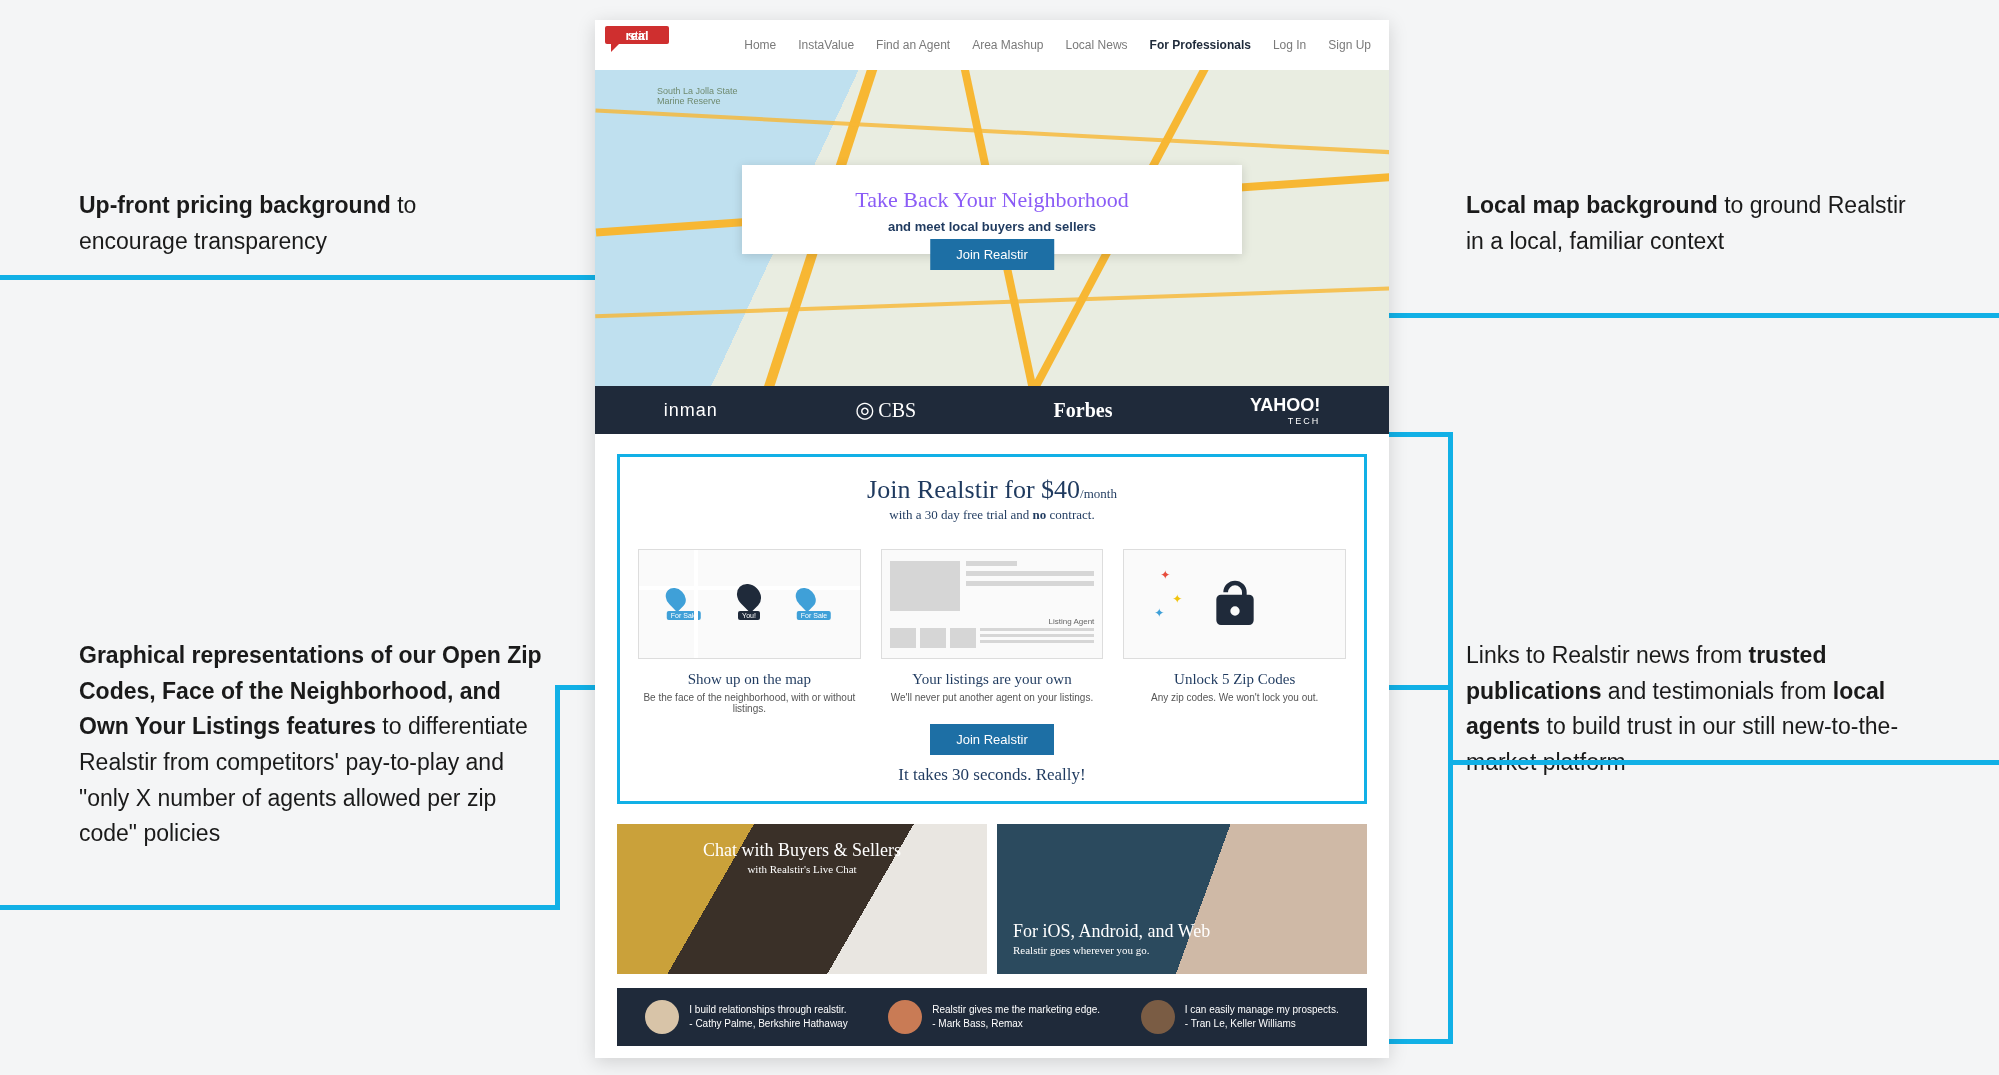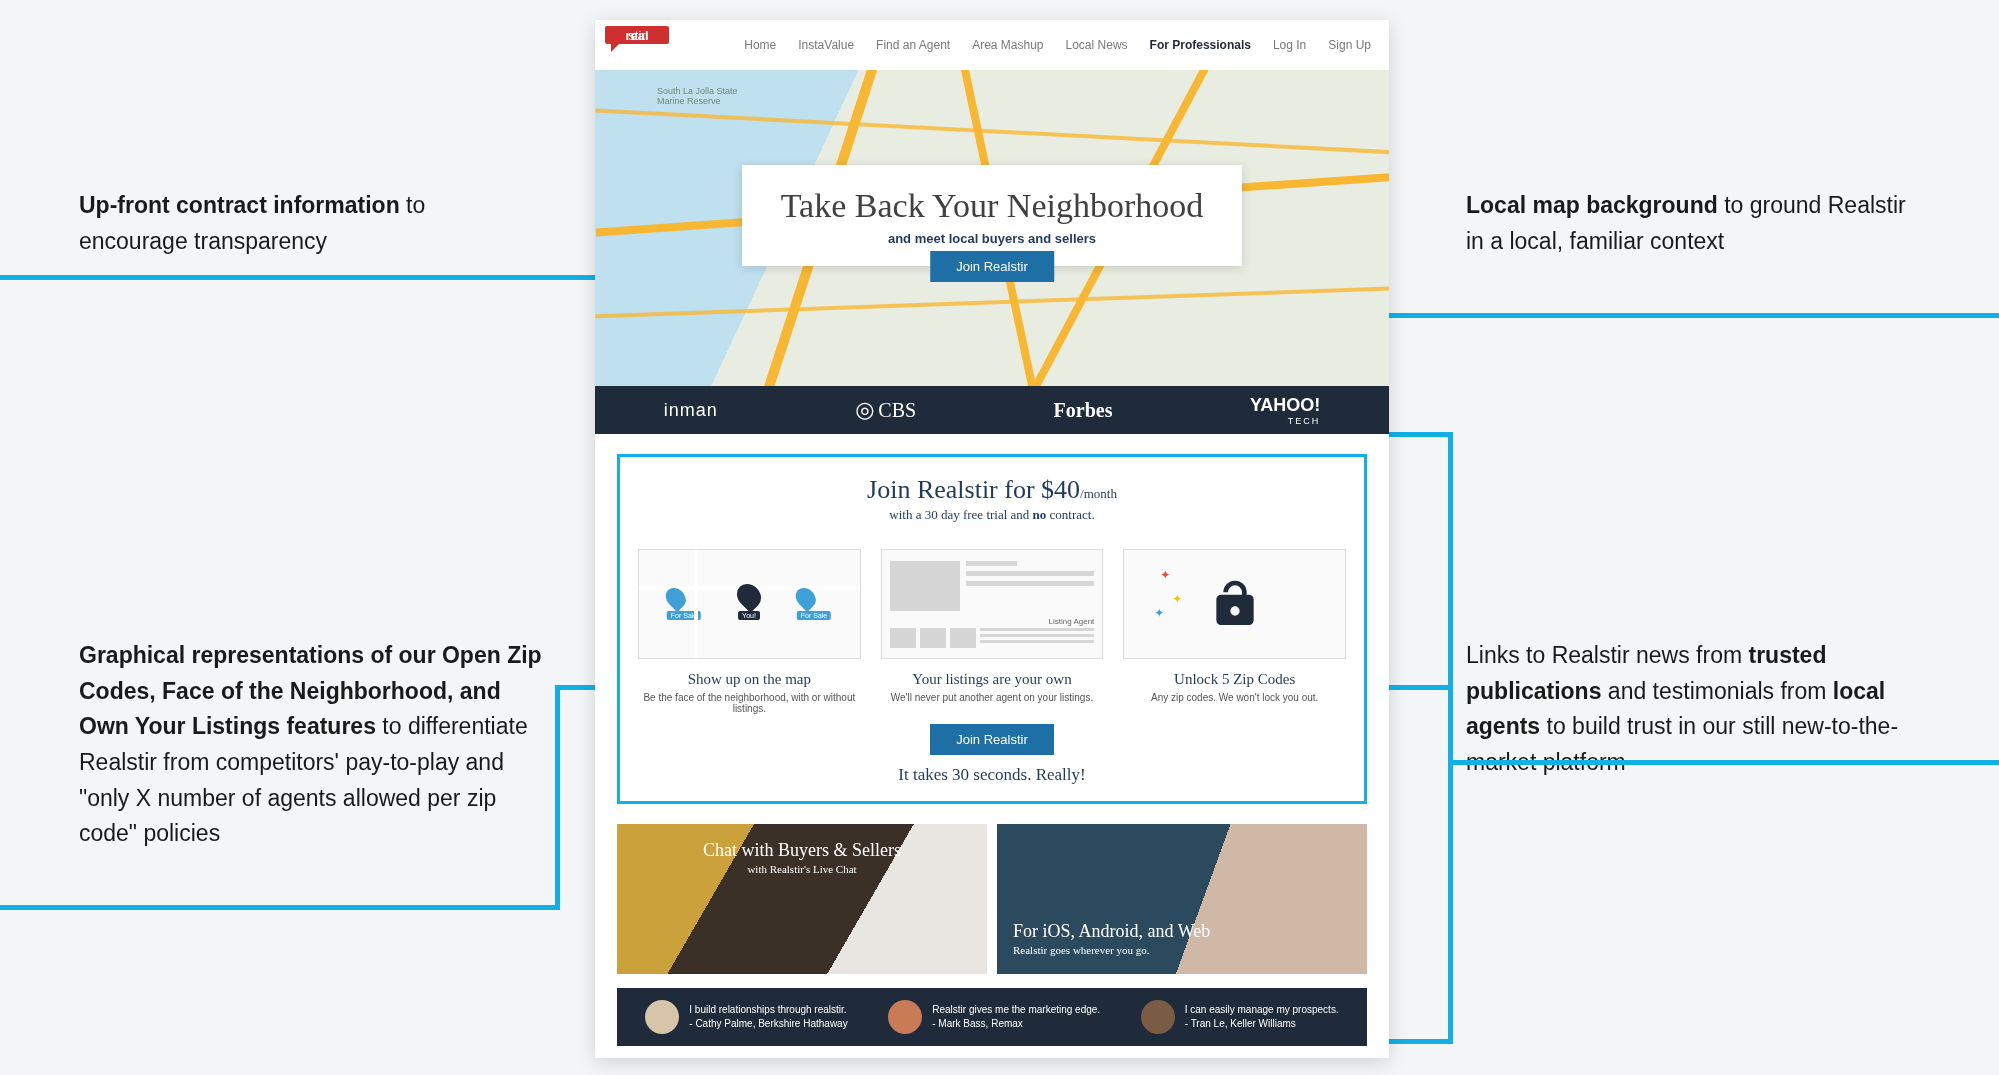--- a/index.html
+++ b/index.html
@@ -91,21 +91,21 @@
   }
   .hero .road { position:absolute; background:#f7b733; }
   .hero .roadthin { position:absolute; background:#f7b733; opacity:.8;}
   .hero .park { position:absolute; left:62px; top:16px; width:100px; text-align:left; color:#6f8a6f; font-size:9px; font-family: Arial, sans-serif;}
   .hero-card{
     position:absolute; left:50%; top:95px; transform:translateX(-50%);
     width:500px; background:#fff; text-align:center;
     padding:22px 20px 20px;
     box-shadow:0 2px 10px rgba(0,0,0,0.15);
   }
-  .hero-card h1{ font-size:34px; color:#404040; font-weight:400; font-family: Georgia, serif;}
+  .hero-card h1{ font-size:22px; color:#8b5cf6; font-weight:400; font-family: Georgia, serif;}
   .hero-card p{ font-size:13px; color:#1f3a5f; margin-top:6px; font-family: Liberation Sans, sans-serif; font-weight:600;}
   .cta{
     display:inline-block; margin-top:4px;
     background:#1d6fa5; color:#fff; padding:8px 26px;
     font-size:13px; font-family: Arial, sans-serif; border:none; cursor:pointer;
     position:absolute; left:50%; bottom:-16px; transform:translateX(-50%);
   }
 
   
   .pressbar{
@@ -199,21 +199,21 @@
   }
   .testi{display:flex;align-items:center;gap:10px;font-size:10px;line-height:1.4;}
   .avatar{width:34px;height:34px;border-radius:50%;background:#d8c4a8;flex-shrink:0;}
   .avatar.a2{background:#c97b55;}
   .avatar.a3{background:#7a5c44;}
 </style>
 </head>
 <body>
 
 <div class="annotation" style="left:79px; top:188px; width:430px;">
-  <b>Up-front contract information</b><span> to encourage transparency</span>
+  <b>Up-front pricing background</b><span> to encourage transparency</span>
 </div>
 <div class="annotation" style="left:79px; top:638px; width:470px;">
   <b>Graphical representations of our Open Zip Codes, Face of the Neighborhood, and Own Your Listings features</b><span> to differentiate Realstir from competitors' pay-to-play and "only X number of agents allowed per zip code" policies</span>
 </div>
 
 <div class="annotation" style="left:1466px; top:188px; width:460px;">
   <b>Local map background</b><span> to ground Realstir in a local, familiar context</span>
 </div>
 <div class="annotation" style="left:1466px; top:638px; width:480px;">
   <span>Links to Realstir news from </span><b>trusted publications</b><span> and testimonials from </span><b>local agents</b><span> to build trust in our still new-to-the-market platform</span>

